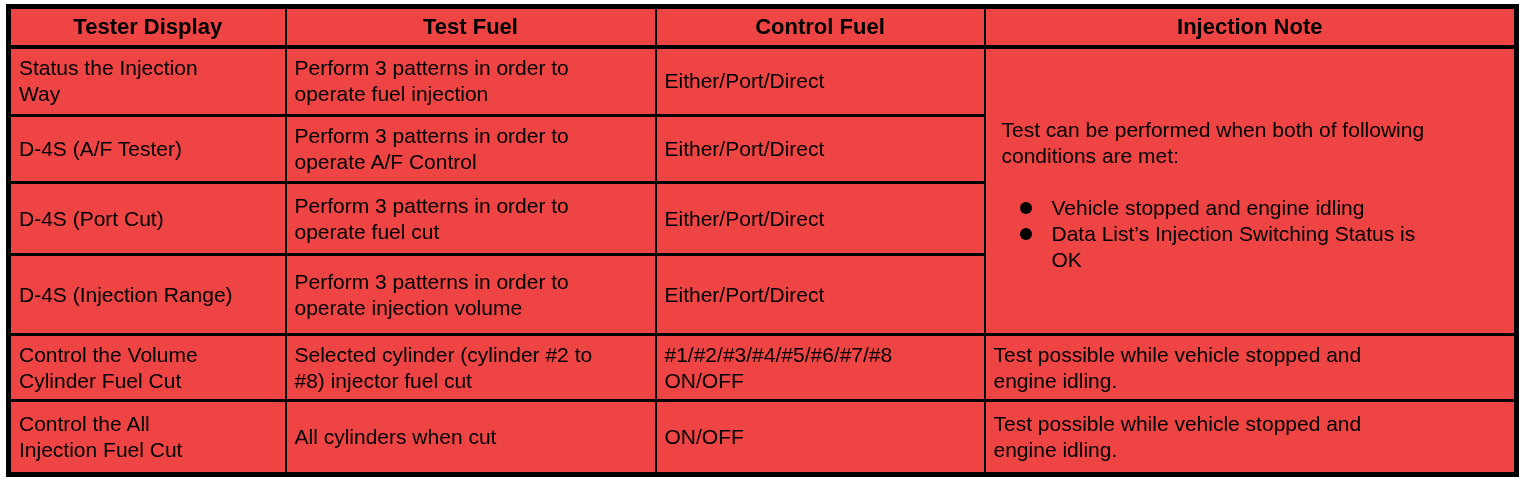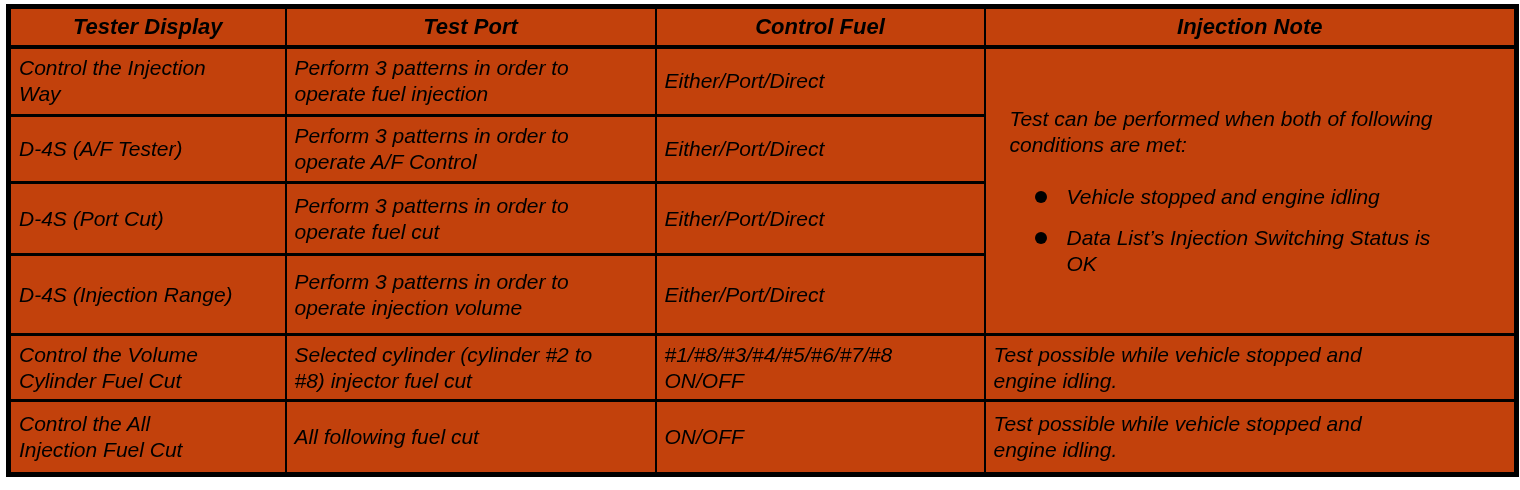--- a/index.html
+++ b/index.html
@@ -11,22 +11,21 @@
     color: #000000;
     overflow: hidden;
   }
   .page { padding: 4px 6px; }
 
   table.diag {
     border-collapse: collapse;
     table-layout: fixed;
     width: 1508px;
     border: 5px solid #000000;
-    background: #c2410c;
-    font-style: italic;
+    background: #ef4444;
   }
   .diag th {
     border: 2px solid #000000;
     border-bottom-width: 4px;
     font-size: 22px;
     font-weight: bold;
     text-align: center;
     vertical-align: middle;
     padding: 4px 8px;
     height: 40px;
@@ -36,30 +35,30 @@
     border-top-width: 3px;
     border-bottom-width: 3px;
     font-size: 21px;
     line-height: 26px;
     text-align: left;
     vertical-align: middle;
     padding: 3px 8px;
     white-space: pre-line;
   }
   td.note-merged { white-space: normal; }
-  .note-intro { margin: 16px; white-space: pre-line; }
+  .note-intro { margin: 8px; white-space: pre-line; }
   ul.note-bullets {
     list-style: none;
     margin: 26px 0 0 22px;
     padding: 0;
   }
   ul.note-bullets li {
     position: relative;
     padding-left: 36px;
-    margin: 15px;
+    margin: 0;
     white-space: pre-line;
   }
   ul.note-bullets li .bullet-dot {
     position: absolute;
     left: 4px;
     top: 7px;
     width: 12px;
     height: 12px;
     border-radius: 50%;
     background: #000000;
@@ -72,28 +71,28 @@
   <table class="diag">
     <colgroup>
       <col style="width:277px">
       <col style="width:370px">
       <col style="width:329px">
       <col style="width:532px">
     </colgroup>
     <thead>
       <tr style="height:40px">
         <th>Tester Display</th>
-        <th>Test Port</th>
+        <th>Test Fuel</th>
         <th>Control Fuel</th>
         <th>Injection Note</th>
       </tr>
     </thead>
     <tbody>
       <tr style="height:69px">
-        <td>Control the Injection
+        <td>Status the Injection
 Way</td>
         <td>Perform 3 patterns in order to
 operate fuel injection</td>
         <td>Either/Port/Direct</td>
         <td class="note-merged" rowspan="4">
           <p class="note-intro">Test can be performed when both of following
 conditions are met:</p>
           <ul class="note-bullets">
             <li><span class="bullet-dot"></span><span>Vehicle stopped and engine idling</span></li>
             <li><span class="bullet-dot"></span><span>Data List’s Injection Switching Status is
@@ -117,28 +116,28 @@
         <td>D-4S (Injection Range)</td>
         <td>Perform 3 patterns in order to
 operate injection volume</td>
         <td>Either/Port/Direct</td>
       </tr>
       <tr style="height:66px">
         <td>Control the Volume
 Cylinder Fuel Cut</td>
         <td>Selected cylinder (cylinder #2 to
 #8) injector fuel cut</td>
-        <td>#1/#8/#3/#4/#5/#6/#7/#8
+        <td>#1/#2/#3/#4/#5/#6/#7/#8
 ON/OFF</td>
         <td>Test possible while vehicle stopped and
 engine idling.</td>
       </tr>
       <tr style="height:74px">
         <td>Control the All
 Injection Fuel Cut</td>
-        <td>All following fuel cut</td>
+        <td>All cylinders when cut</td>
         <td>ON/OFF</td>
         <td>Test possible while vehicle stopped and
 engine idling.</td>
       </tr>
     </tbody>
   </table>
 </div>
 
 </body></html>

